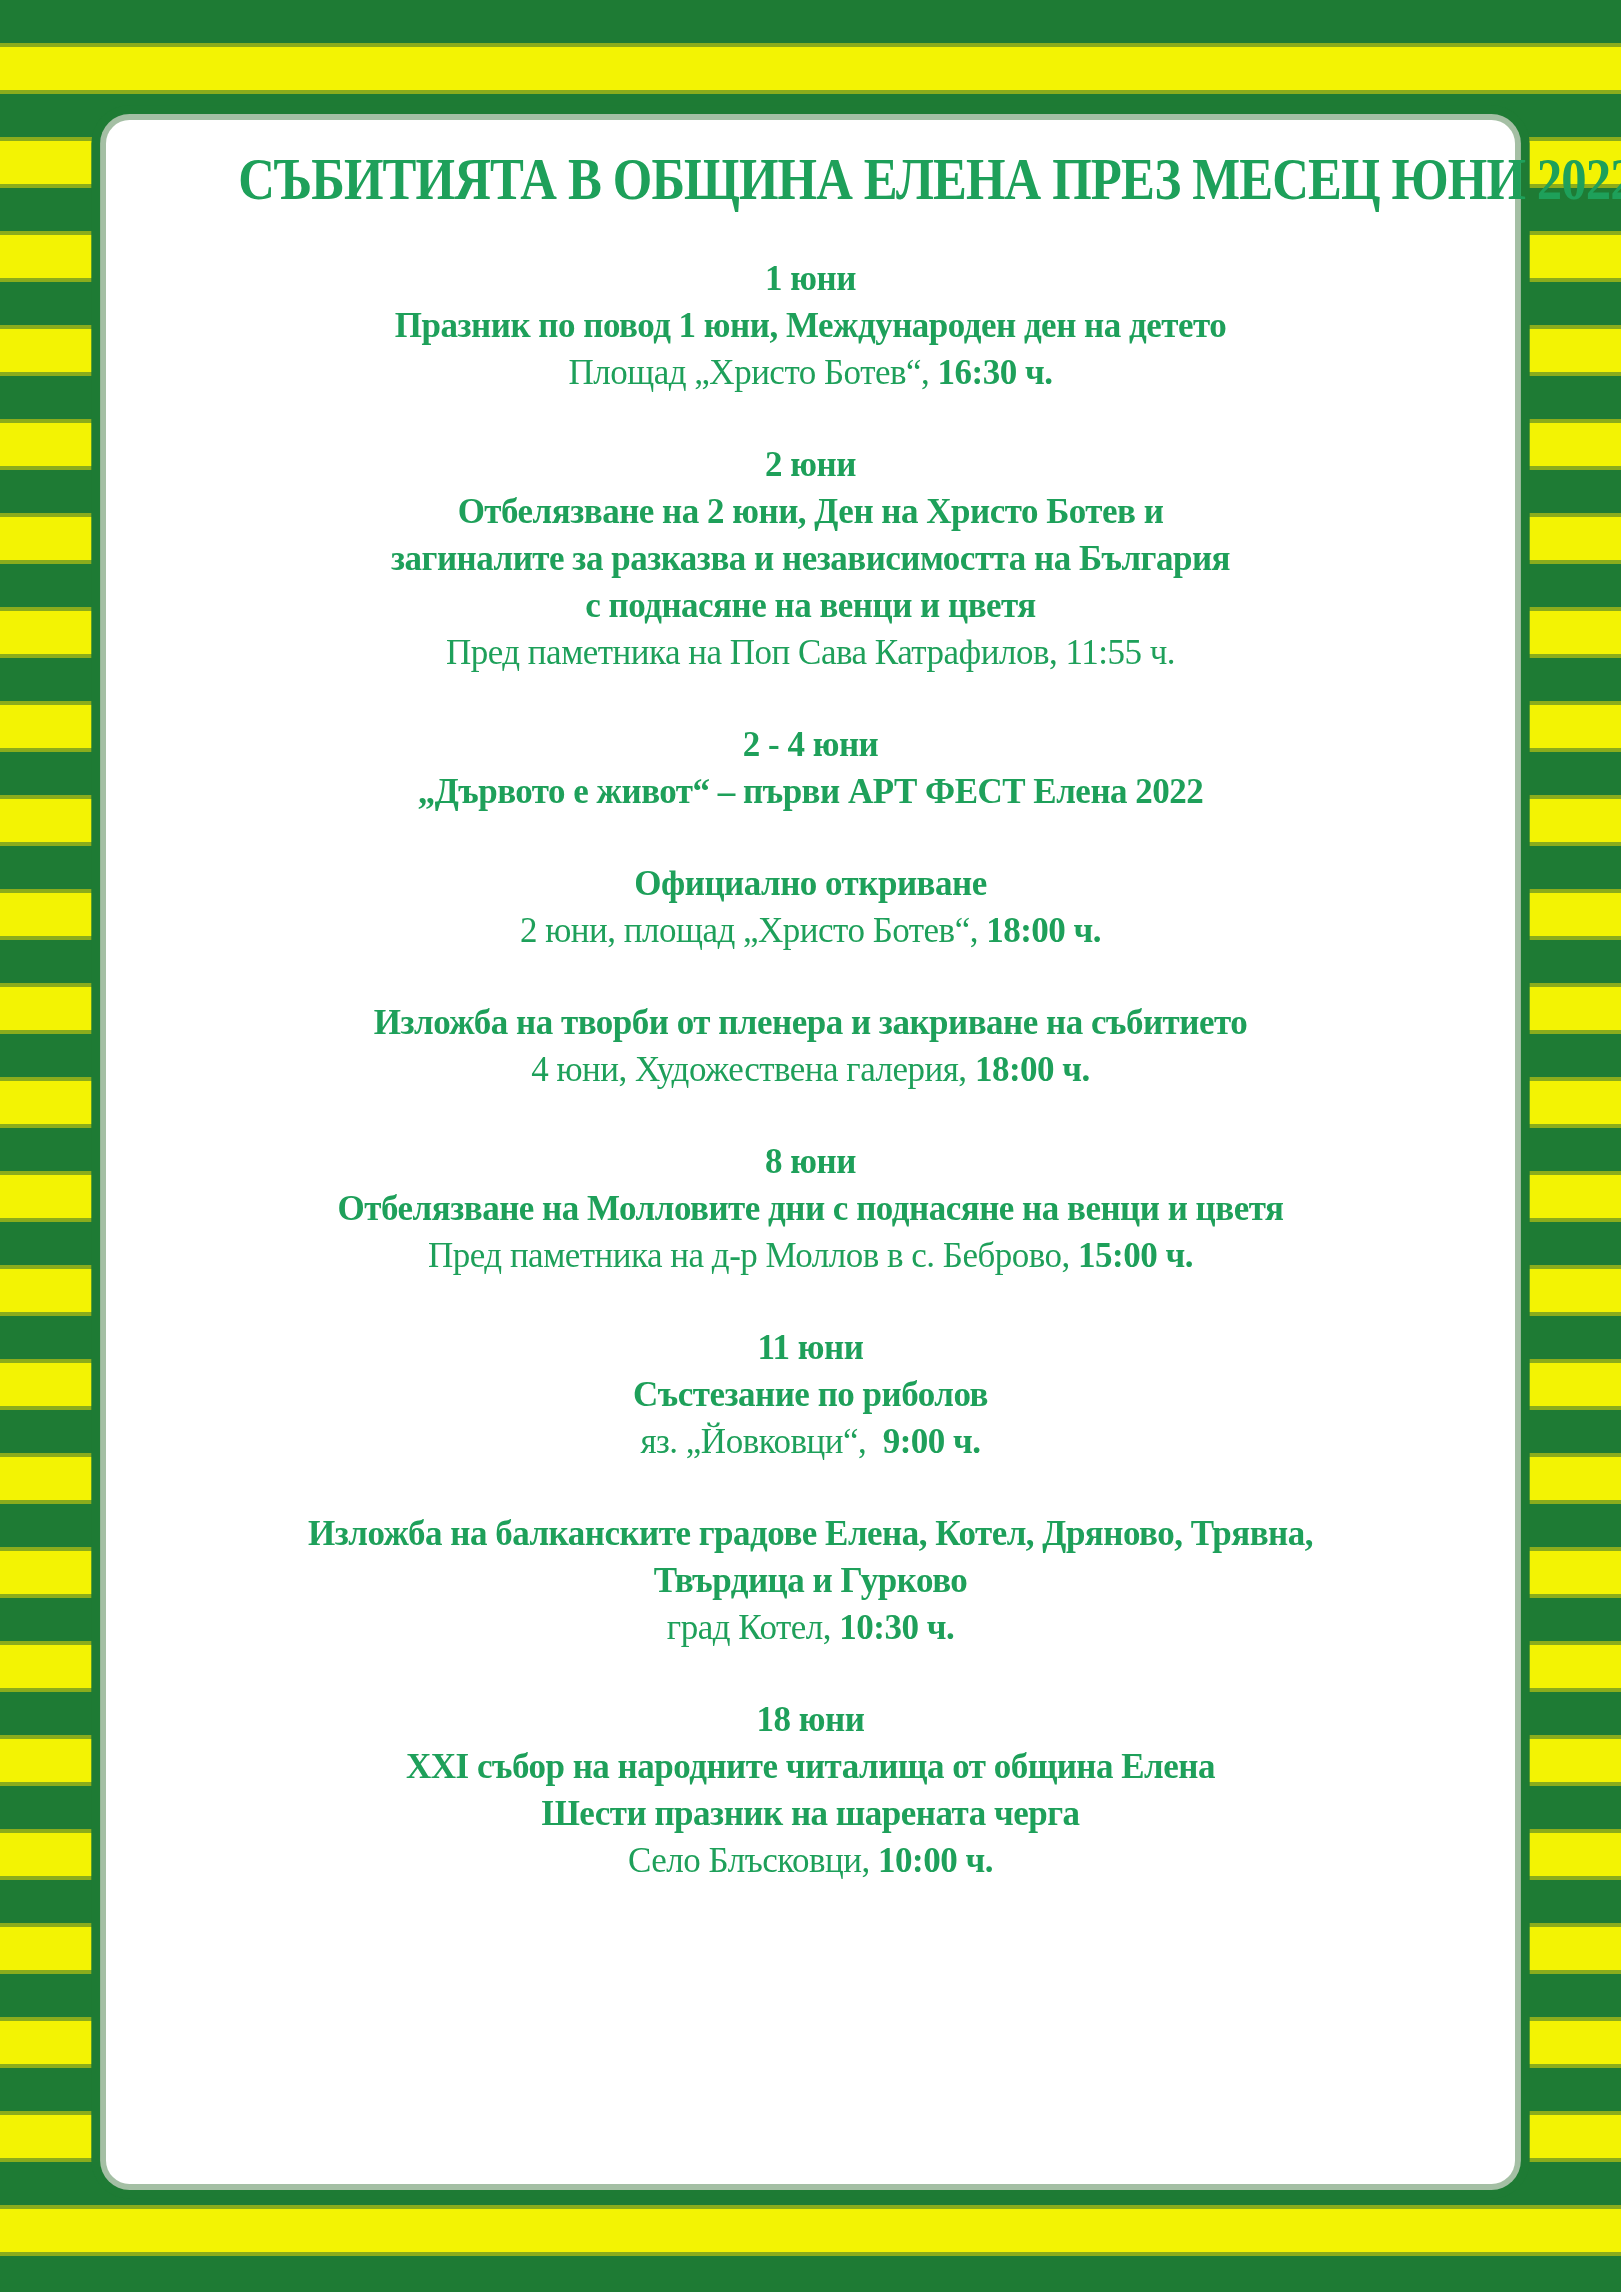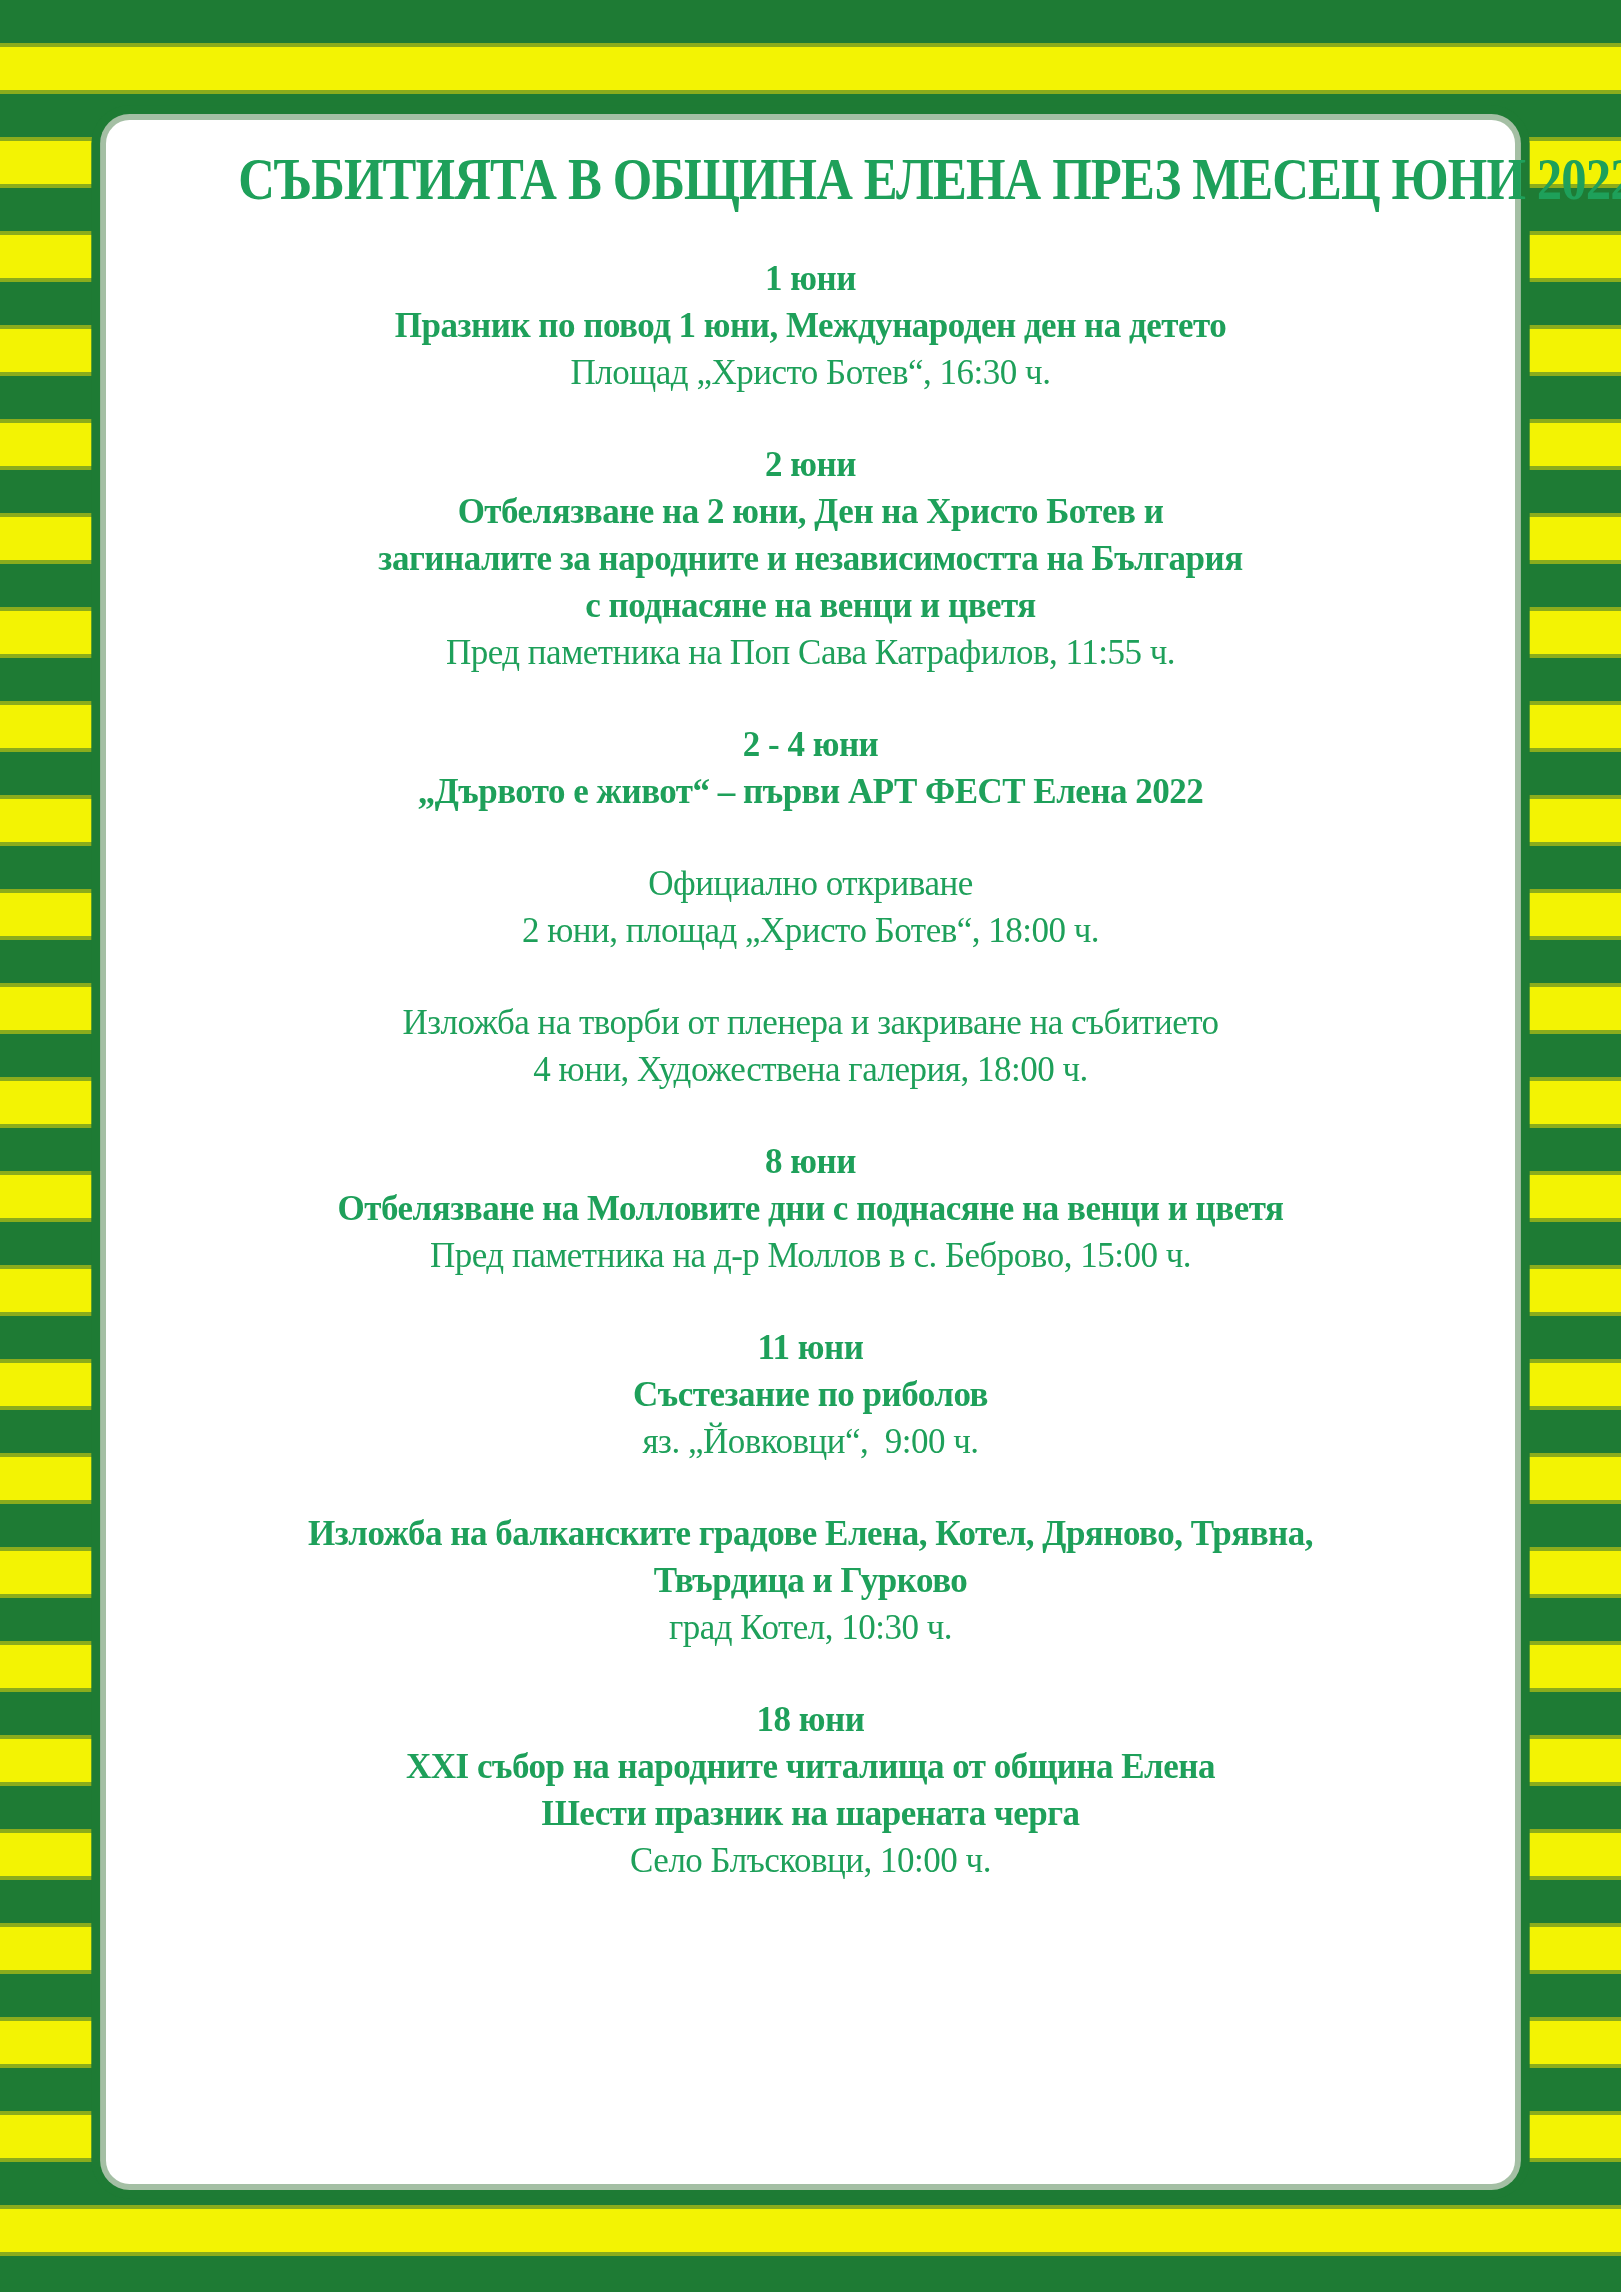--- a/index.html
+++ b/index.html
@@ -49,40 +49,40 @@
   }
   .event-block{margin-top:45px;}
   .line{
     font-size:35px;
     line-height:47px;
     white-space:pre-wrap;
     letter-spacing:-0.5px;
   }
   .s-b{font-weight:bold;text-align:right;}
   .s-i{}
-  .s-r{font-weight:normal;font-style:normal;}
+  .s-r{font-weight:bold;font-style:normal;}
 </style>
 </head>
 <body style="--stripe-green: #1e7b34; --stripe-yellow: #f3f303; --stripe-sep: #8bac1c; --frame-sage: #a4bfa4; --frame-green: #1e7b34; --text-green: #1ea05a; --panel-bg: #ffffff;">
 
 <div class="stripes"></div>
 <div class="panel"></div>
 
 <div class="content">
   <h1 class="title">СЪБИТИЯТА В ОБЩИНА ЕЛЕНА ПРЕЗ МЕСЕЦ ЮНИ 2022 Г.</h1>
   <div id="events">
       <section class="event-block">
         <div class="line"><span class="s-b">1 юни</span></div>
         <div class="line"><span class="s-b">Празник по повод 1 юни, Международен ден на детето</span></div>
         <div class="line"><span class="s-i">Площад „Христо Ботев“, </span><span class="s-r">16:30 ч.</span></div>
       </section>
       <section class="event-block">
         <div class="line"><span class="s-b">2 юни</span></div>
         <div class="line"><span class="s-b">Отбелязване на 2 юни, Ден на Христо Ботев и</span></div>
-        <div class="line"><span class="s-b">загиналите за народните и независимостта на България</span></div>
+        <div class="line"><span class="s-b">загиналите за разказва и независимостта на България</span></div>
         <div class="line"><span class="s-b">с поднасяне на венци и цветя</span></div>
         <div class="line"><span class="s-i">Пред паметника на Поп Сава Катрафилов, 11:55 ч.</span></div>
       </section>
       <section class="event-block">
         <div class="line"><span class="s-b">2 - 4 юни</span></div>
         <div class="line"><span class="s-b">„Дървото е живот“ – първи АРТ ФЕСТ Елена 2022</span></div>
       </section>
       <section class="event-block">
         <div class="line"><span class="s-r">Официално откриване</span></div>
         <div class="line"><span class="s-i">2 юни, площад „Христо Ботев“, </span><span class="s-r">18:00 ч.</span></div>

